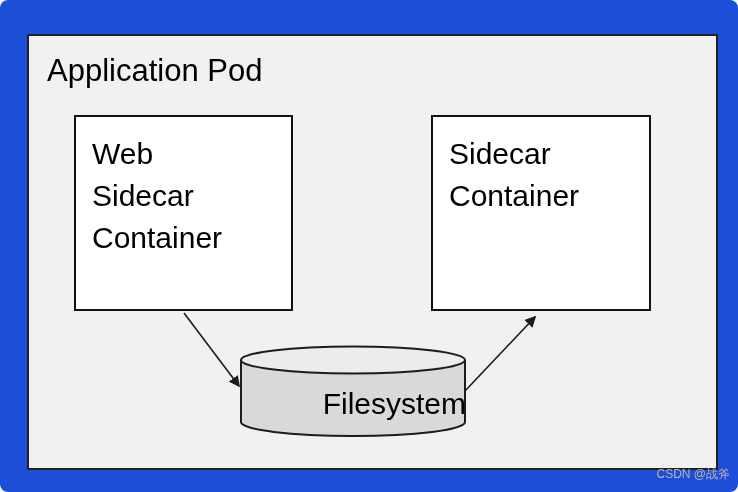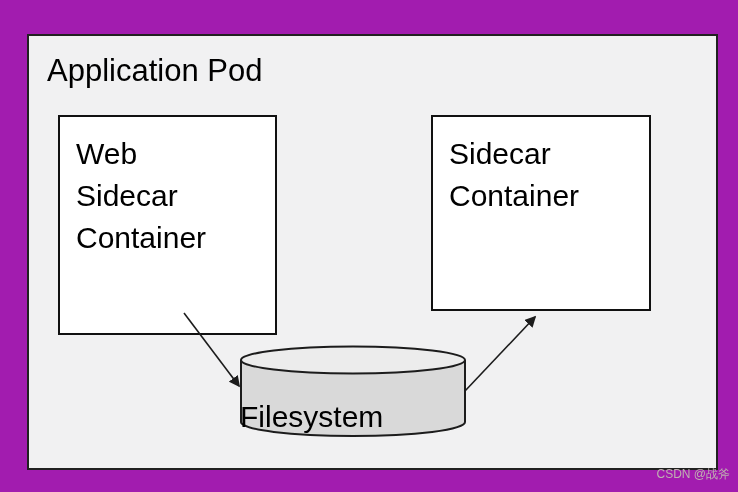--- a/index.html
+++ b/index.html
@@ -5,22 +5,23 @@
   html, body {
     margin: 0;
     padding: 0;
     background: #ffffff;
     font-family: "Liberation Sans", sans-serif;
   }
   .canvas {
     position: relative;
     width: 738px;
     height: 492px;
-    background: #a21caf;
+    background: #1d4ed8;
     overflow: hidden;
+    border-radius: 8px;
   }
   .pod {
     position: absolute;
     left: 27px;
     top: 34px;
     width: 687px;
     height: 432px;
     background: #f1f1f2;
     border: 2px solid #212121;
   }
@@ -36,40 +37,39 @@
   .node {
     position: absolute;
     box-sizing: border-box;
     background: #ffffff;
     border: 2px solid #111111;
     color: #000000;
     font-size: 30px;
     line-height: 42px;
     padding: 16px 0 0 16px;
   }
-  .node-web      { left: 58px;  top: 115px; width: 219px; height: 220px; }
+  .node-web      { left: 74px;  top: 115px; width: 219px; height: 196px; }
   .node-sidecar  { left: 431px; top: 115px; width: 220px; height: 196px; }
   .node-line { display: block; white-space: nowrap; }
   .cylinder-svg {
     position: absolute;
     left: 240px;
     top: 345px;
     width: 226px;
     height: 94px;
   }
   .cylinder-label {
     position: absolute;
     left: 240px;
     top: 387px;
     width: 226px;
-    text-align: left;
+    text-align: right;
     font-size: 30px;
     line-height: 34px;
     color: #000000;
-    margin-top: 13px;
   }
   .arrows {
     position: absolute;
     left: 0;
     top: 0;
     width: 738px;
     height: 492px;
     pointer-events: none;
   }
   .watermark {

